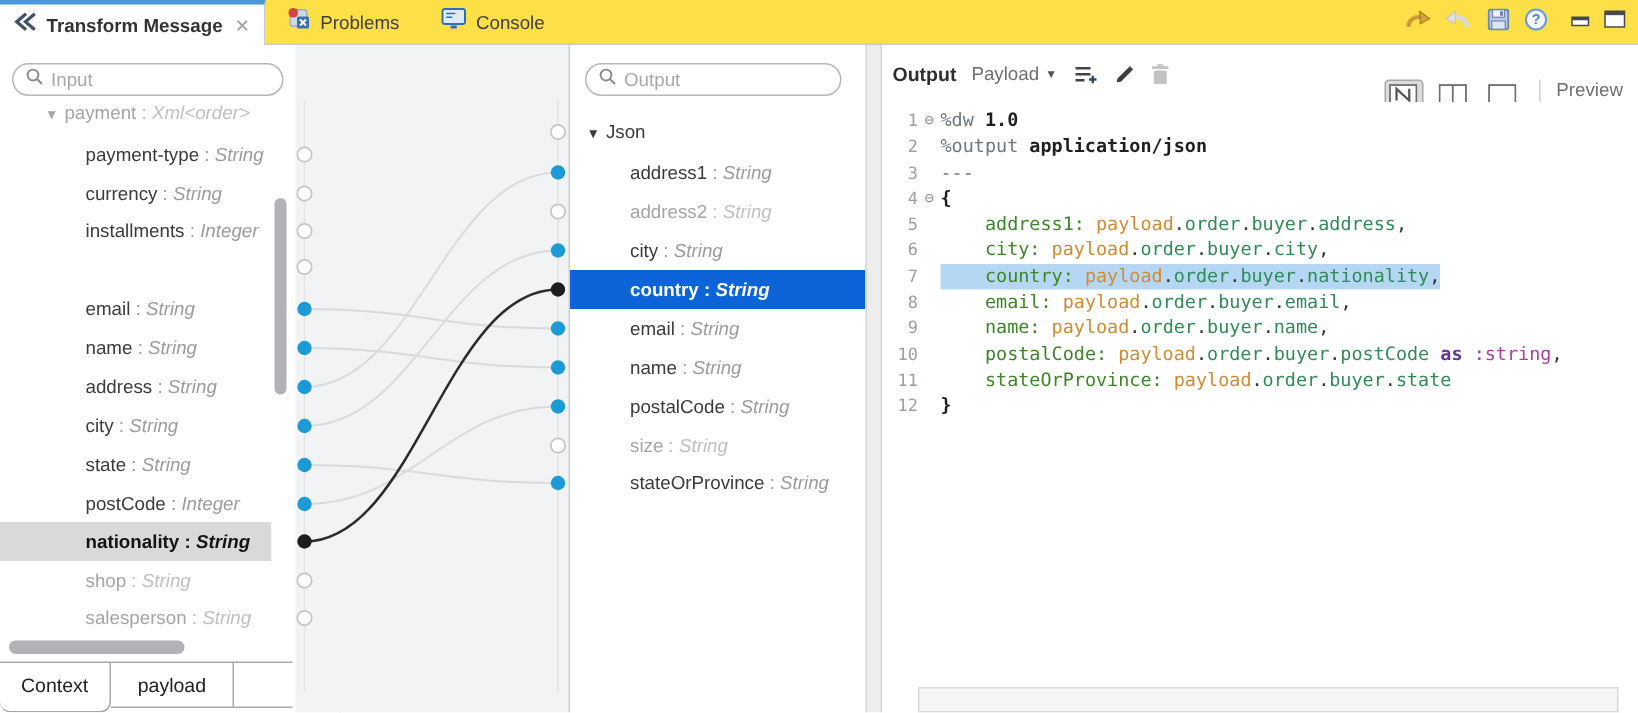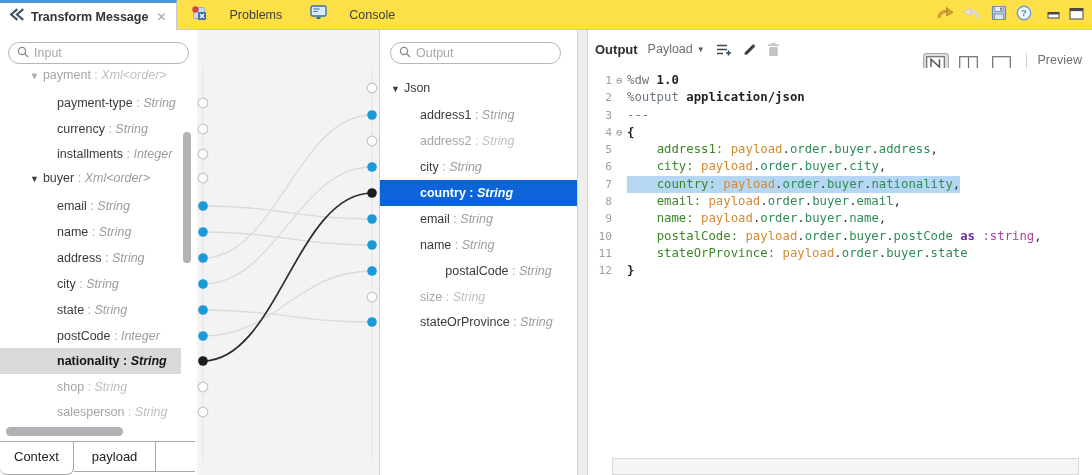--- a/index.html
+++ b/index.html
@@ -7,21 +7,21 @@
     font-family:"Liberation Sans", sans-serif; }
 
   
   .tabbar { position:relative; height:30px; background:#fde047; border-bottom:1px solid #c8cbce;
     display:flex; align-items:stretch; }
   .tab-active { position:relative; z-index:2; display:flex; align-items:center; gap:6px;
     background:#fff; border-top:3px solid #4a97d8; border-right:1px solid #c8cbce;
     padding:0 10px 0 8px; margin-bottom:-1px; }
   .tab-active .tlabel { font-size:12.5px; font-weight:bold; color:#333; }
   .tab-close { color:#9aa0a6; font-size:12px; margin-left:2px; }
-  .tab-flat { display:flex; align-items:center; gap:22px; padding:0 10px; }
+  .tab-flat { display:flex; align-items:center; gap:6px; padding:0 10px; }
   .tab-flat .tlabel { font-size:12.5px; color:#404040; }
   .winicons { position:absolute; right:8px; top:0; height:30px; display:flex; align-items:center; gap:9px; }
 
   
   .main { position:relative; height:445px; }
   .panel-left  { position:absolute; left:0; top:0; width:227px; height:445px; background:#fff; border-right:1px solid #cfcfcf; }
   .canvas      { position:absolute; left:197px; top:0; width:183px; height:445px; background:#f2f3f4; border-right:1px solid #cfcfcf; }
   .panel-out   { position:absolute; left:380px; top:0; width:197px; height:445px; background:#fff; }
   .sash        { position:absolute; left:577px; top:0; width:11px; height:445px; background:#ededee;
                  border-left:1px solid #d6d6d6; border-right:1px solid #d6d6d6; }
@@ -199,21 +199,20 @@
             <path d="M7.8 7.8 L11 11" stroke="#8a8a8a" stroke-width="1.3"></path>
           </svg>
       </span>
       <input type="text" placeholder="Input" style="">
     </div>
     <div class="treeclip" id="input-tree">
         <div class="trow in-parent muted" style="top: -4px;"><span class="tri">▼</span><span class="nm">payment</span><span class="sep"> : </span><span class="ty">Xml&lt;order&gt;</span></div>
         <div class="trow in-child" style="top: 24px;"><span class="nm">payment-type</span><span class="sep"> : </span><span class="ty">String</span></div>
         <div class="trow in-child" style="top: 50px;"><span class="nm">currency</span><span class="sep"> : </span><span class="ty">String</span></div>
         <div class="trow in-child" style="top: 75px;"><span class="nm">installments</span><span class="sep"> : </span><span class="ty">Integer</span></div>
-        <div class="trow in-parent" style="top: 99px;"><span class="tri">▼</span><span class="nm">buyer</span><span class="sep"> : </span><span class="ty">Xml&lt;order&gt;</span></div>
         <div class="trow in-child" style="top: 127px;"><span class="nm">email</span><span class="sep"> : </span><span class="ty">String</span></div>
         <div class="trow in-child" style="top: 153px;"><span class="nm">name</span><span class="sep"> : </span><span class="ty">String</span></div>
         <div class="trow in-child" style="top: 179px;"><span class="nm">address</span><span class="sep"> : </span><span class="ty">String</span></div>
         <div class="trow in-child" style="top: 205px;"><span class="nm">city</span><span class="sep"> : </span><span class="ty">String</span></div>
         <div class="trow in-child" style="top: 231px;"><span class="nm">state</span><span class="sep"> : </span><span class="ty">String</span></div>
         <div class="trow in-child" style="top: 257px;"><span class="nm">postCode</span><span class="sep"> : </span><span class="ty">Integer</span></div>
         <div class="trow in-child sel-in" style="top: 282px;"><span class="nm">nationality</span><span class="sep"> : </span><span class="ty">String</span></div>
         <div class="trow in-child muted" style="top: 308px;"><span class="nm">shop</span><span class="sep"> : </span><span class="ty">String</span></div>
         <div class="trow in-child muted" style="top: 333px;"><span class="nm">salesperson</span><span class="sep"> : </span><span class="ty">String</span></div>
       </div>
@@ -274,21 +273,21 @@
       <input type="text" placeholder="Output" style="">
     </div>
     <div class="outtree" id="output-tree" style="top:0;">
         <div class="trow out-parent" style="top: 45px;"><span class="tri">▼</span><span class="nm">Json</span></div>
         <div class="trow out-child" style="top: 72px;"><span class="nm">address1</span><span class="sep"> : </span><span class="ty">String</span></div>
         <div class="trow out-child muted" style="top: 98px;"><span class="nm">address2</span><span class="sep"> : </span><span class="ty">String</span></div>
         <div class="trow out-child" style="top: 124px;"><span class="nm">city</span><span class="sep"> : </span><span class="ty">String</span></div>
         <div class="trow out-child sel-out" style="top: 150px;"><span class="nm">country</span><span class="sep"> : </span><span class="ty">String</span></div>
         <div class="trow out-child" style="top: 176px;"><span class="nm">email</span><span class="sep"> : </span><span class="ty">String</span></div>
         <div class="trow out-child" style="top: 202px;"><span class="nm">name</span><span class="sep"> : </span><span class="ty">String</span></div>
-        <div class="trow out-child" style="top: 228px; text-align: center;"><span class="nm">postalCode</span><span class="sep"> : </span><span class="ty">String</span></div>
+        <div class="trow out-child" style="top: 228px;"><span class="nm">postalCode</span><span class="sep"> : </span><span class="ty">String</span></div>
         <div class="trow out-child muted" style="top: 254px;"><span class="nm">size</span><span class="sep"> : </span><span class="ty">String</span></div>
         <div class="trow out-child" style="top: 279px;"><span class="nm">stateOrProvince</span><span class="sep"> : </span><span class="ty">String</span></div>
       </div>
   </div>
 
   <div class="sash"></div>
 
   <div class="panel-code">
     <div class="codehead">
       <span class="title">Output</span>

